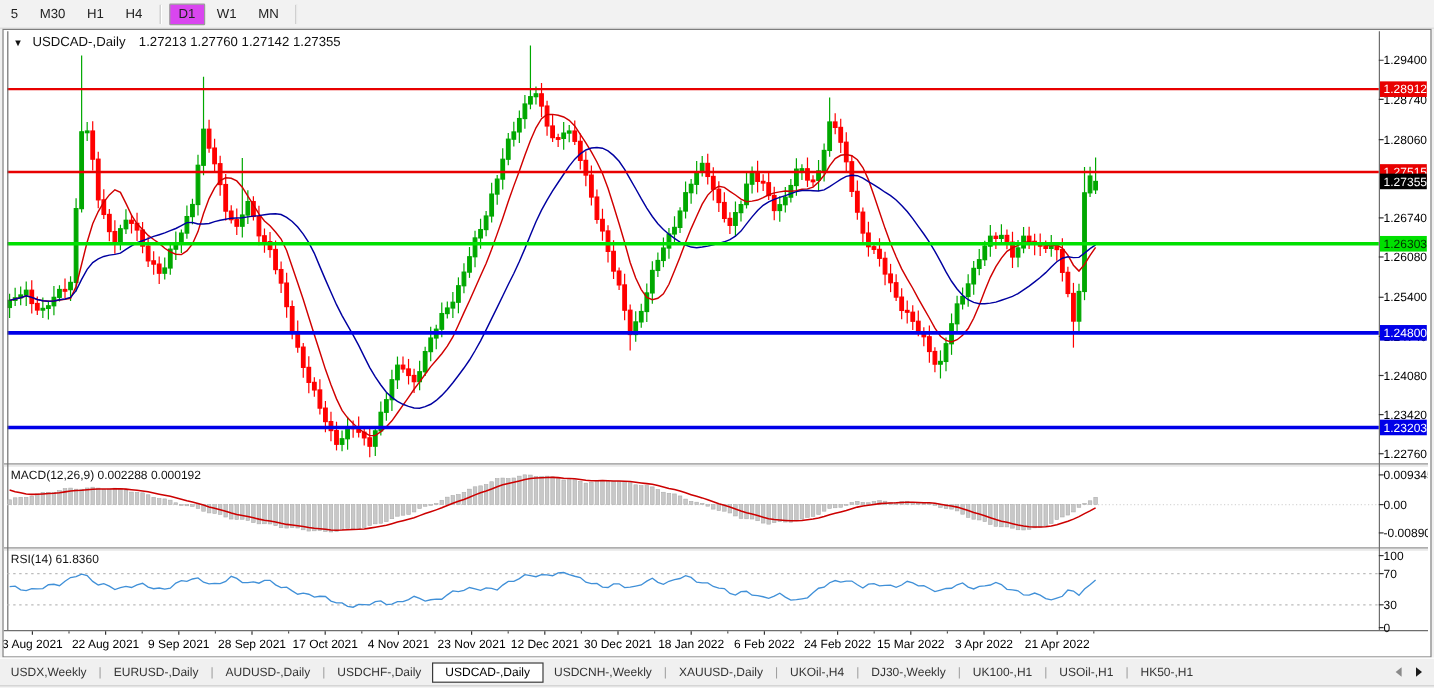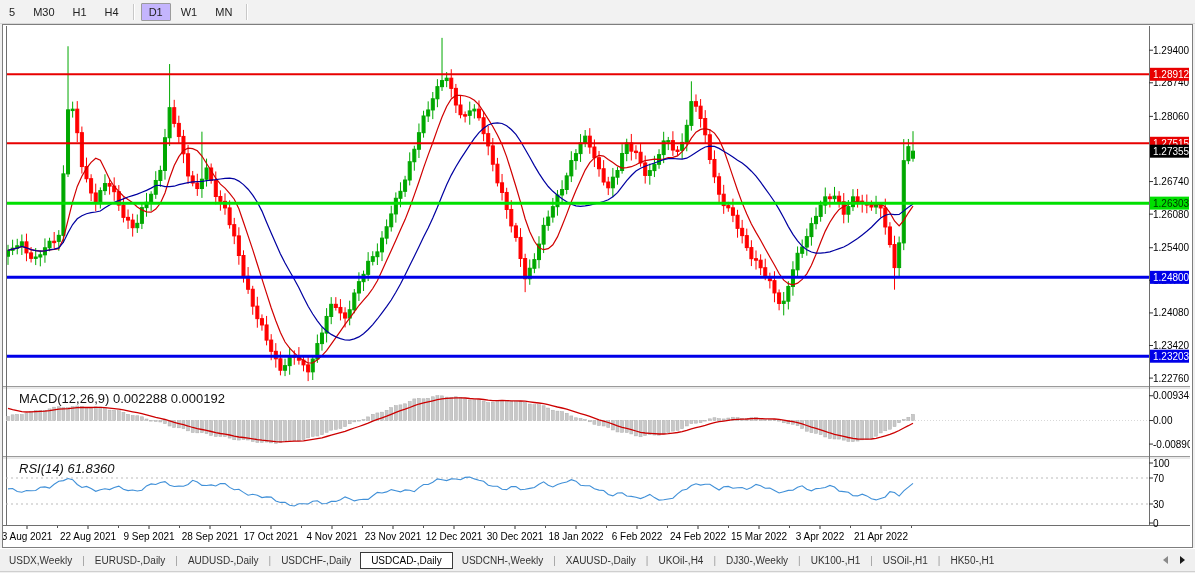--- a/index.html
+++ b/index.html
@@ -3,32 +3,32 @@
 <meta charset="utf-8">
 <style>
   html,body{margin:0;padding:0;width:1195px;height:573px;overflow:hidden;
     background:#F0F0F0;font-family:"Liberation Sans",sans-serif;}
   .app{position:relative;width:1195px;height:573px;}
   
   .toolbar{position:absolute;left:0;top:0;width:1195px;height:23px;background:#F2F2F2;
     border-bottom:1px solid #D9D9D9;display:flex;align-items:center;}
   .tfbtn{font-size:11px;color:#222;padding:2px 7px;margin:0 1px;border:1px solid transparent;
     border-radius:1px;cursor:default;}
-  .tfbtn.active{background:#c4b5fd;border:1px solid #9B9B9B;}
+  .tfbtn.active{background:#d946ef;border:1px solid #9B9B9B;}
   .tbsep{width:1px;height:16px;background:#C8C8C8;border-right:1px solid #FFFFFF;margin:0 5px;}
   
   .chart-window{position:absolute;left:2px;top:24px;width:1189px;height:522px;
     background:#FFFFFF;border:1px solid #7E7E7E;}
   .chart-title{position:absolute;left:8px;top:4px;font-size:11px;color:#111;z-index:5;
     white-space:nowrap;}
   .chart-title .tri{font-size:8px;color:#111;margin-right:5px;}
   .chart-title .sym{margin-right:8px;}
-  .ind-label{position:absolute;left:16px;font-size:13px;color:#111;z-index:5;white-space:nowrap;}
+  .ind-label{position:absolute;left:6px;font-size:10px;color:#111;z-index:5;white-space:nowrap;}
   #macdLabel{top:366px;}
-  #rsiLabel{top:436px;font-style:italic;}
+  #rsiLabel{top:436px;}
   svg{position:absolute;left:0;top:0;}
   
   .tabbar{position:absolute;left:0;top:548px;width:1195px;height:22px;background:#F0F0F0;
     border-top:1px solid #FFFFFF;border-bottom:1px solid #CFCFCF;display:flex;align-items:center;
     font-size:10px;color:#333;}
   .tab{padding:2px 9px;white-space:nowrap;cursor:default;}
   .tab.active{background:#FFFFFF;border:1px solid #3A3A3A;color:#000;padding:2px 10px;}
   .tabsep{color:#9A9A9A;padding:0 1px;}
   .tabarrows{margin-left:auto;display:flex;align-items:center;gap:12px;padding-right:10px;}
   .arrow{width:0;height:0;border-top:4px solid transparent;border-bottom:4px solid transparent;}
@@ -46,20 +46,25 @@
       <div class="tfbtn">H1</div>
       <div class="tfbtn">H4</div>
       <div class="tbsep"></div>
       <div class="tfbtn active">D1</div>
       <div class="tfbtn">W1</div>
       <div class="tfbtn">MN</div>
       <div class="tbsep"></div>
     </div>
 
   <div class="chart-window">
+    <div class="chart-title">
+      <span class="tri">▼</span>
+      <span class="sym">USDCAD-,Daily</span>
+      <span class="ohlc">1.27213 1.27760 1.27142 1.27355</span>
+    </div>
     <div class="ind-label" id="macdLabel">MACD(12,26,9) 0.002288 0.000192</div>
     <div class="ind-label" id="rsiLabel">RSI(14) 61.8360</div>
     <svg id="chartSvg" width="1187" height="520">
         <rect x="3" y="1" width="1143" height="499" fill="#FFFFFF"></rect>
         <g>
           <line x1="5" y1="219.8249427335901" x2="5" y2="239.89699136738386" stroke="#00A800" stroke-width="1"></line>
           <rect x="3.5" y="225.28757484020568" width="3" height="5.925600000000458" fill="#00A800" stroke="#00A800"></rect>
           <line x1="9.61734693877551" y1="214.7012722995782" x2="9.61734693877551" y2="230.076217259262" stroke="#00A800" stroke-width="1"></line>
           <rect x="8.11734693877551" y="223.17267389513523" width="3" height="2.1149009450704455" fill="#00A800" stroke="#00A800"></rect>
           <line x1="14.23469387755102" y1="213.80422979562303" x2="14.23469387755102" y2="229.34287499961536" stroke="#00A800" stroke-width="1"></line>

